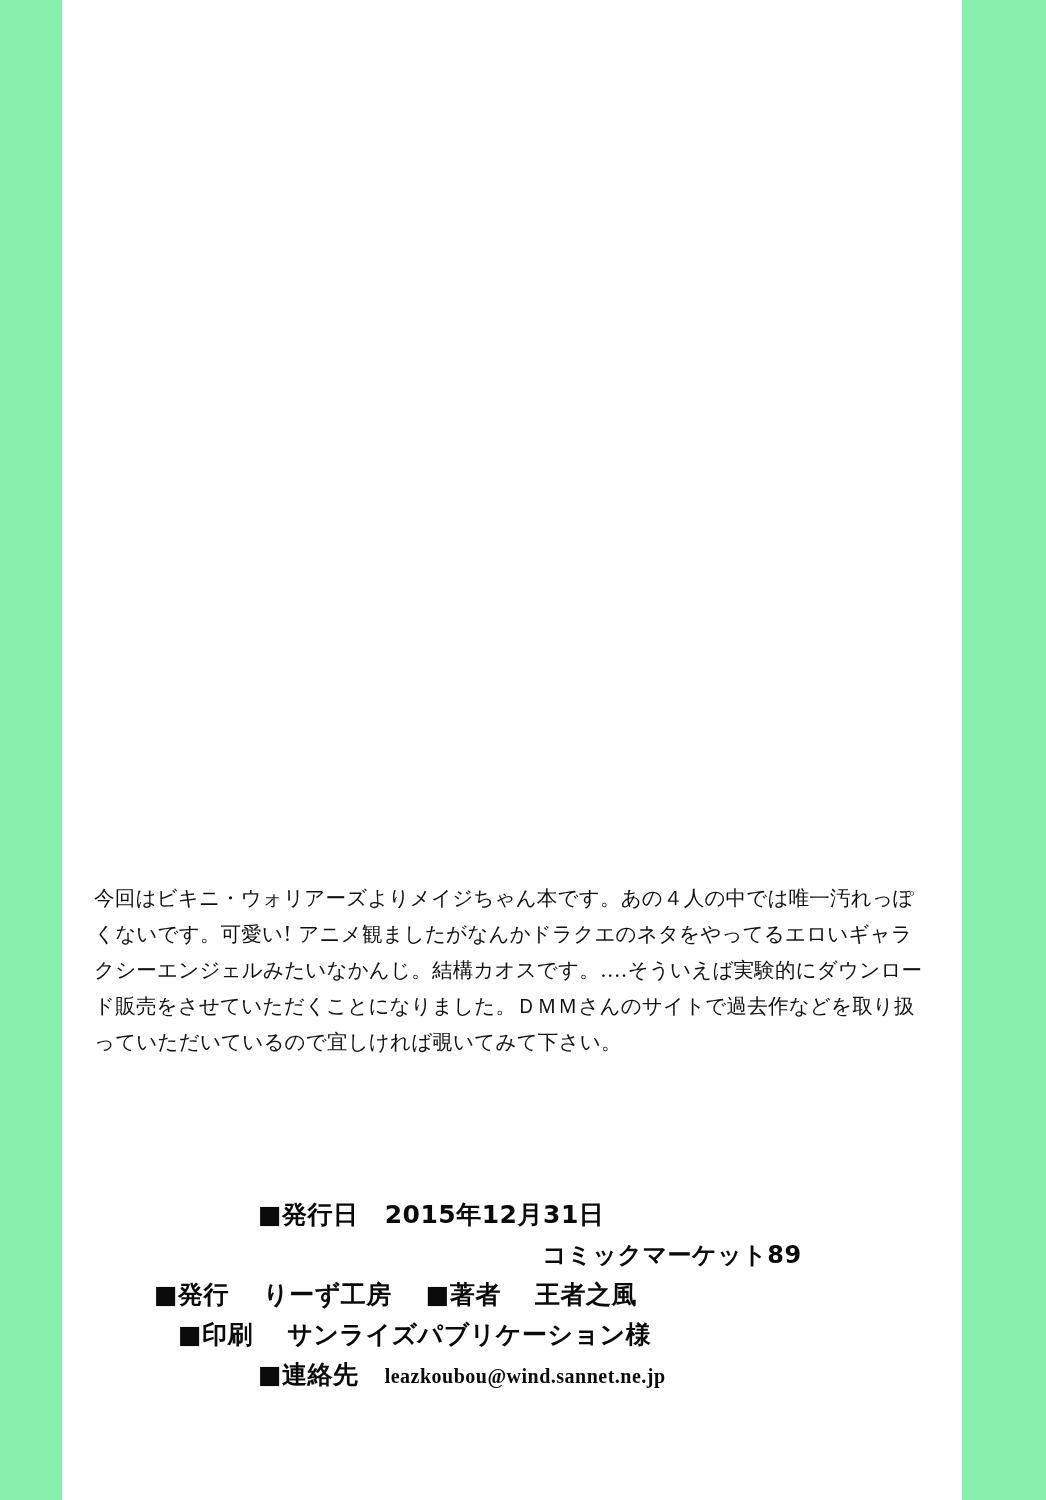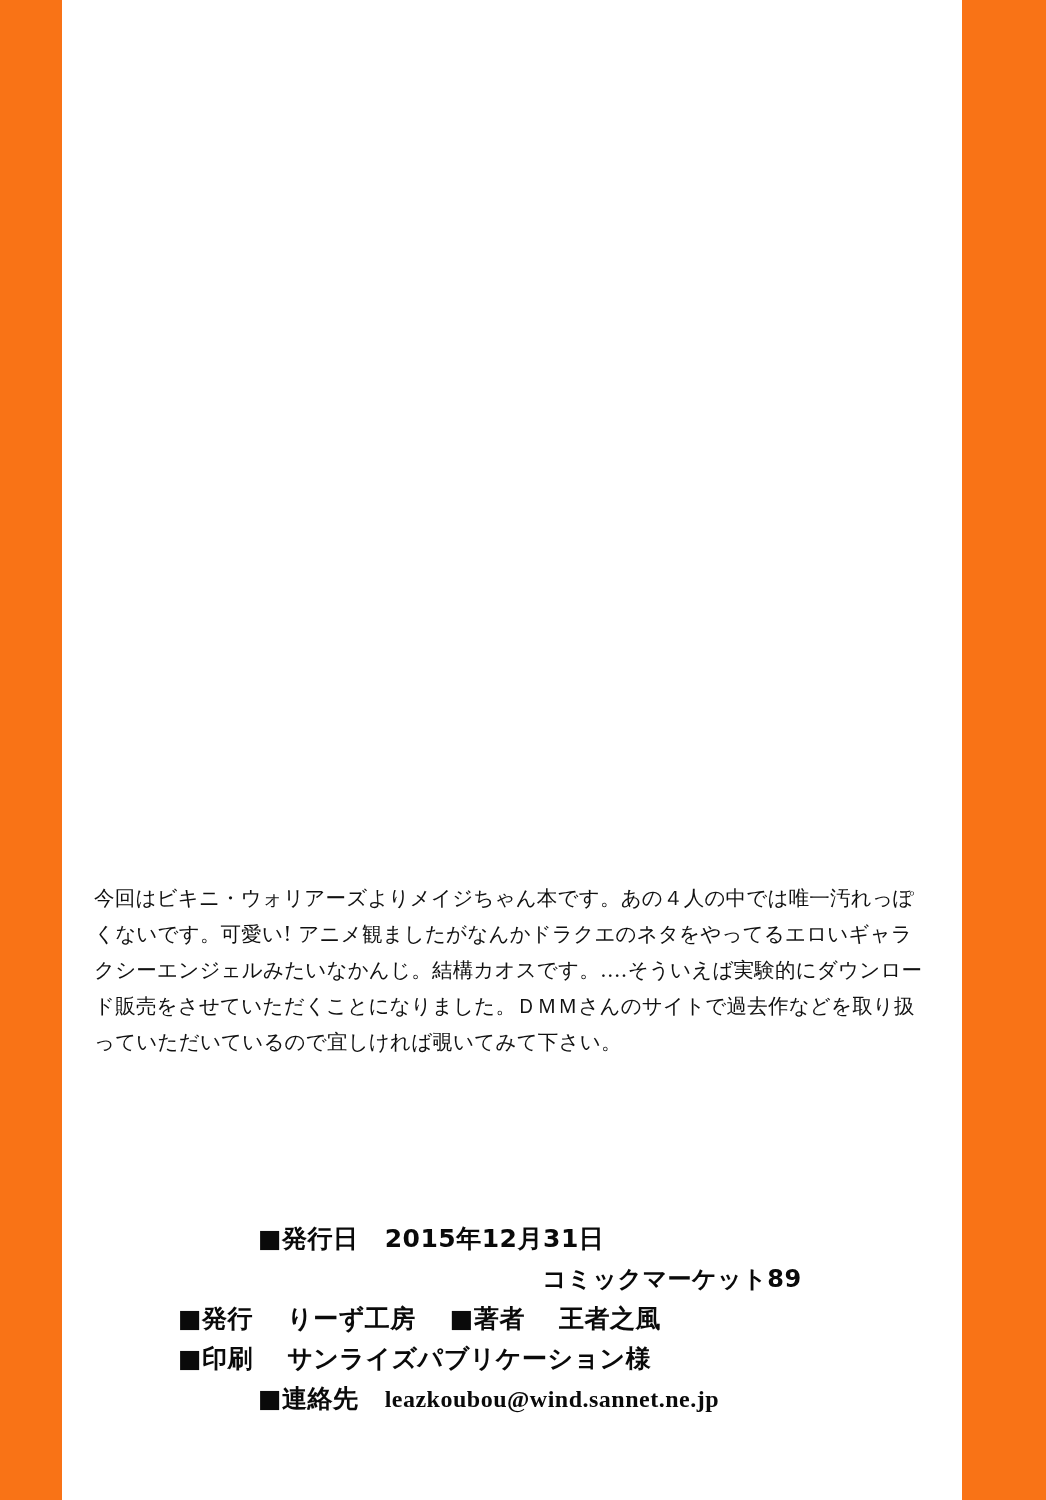--- a/index.html
+++ b/index.html
@@ -10,21 +10,21 @@
   body {
     width: 1046px;
     height: 1500px;
     overflow: hidden;
     font-family: "Liberation Serif", serif;
   }
   .page-wrap {
     position: relative;
     width: 1046px;
     height: 1500px;
-    background: #f97316;
+    background: #86efac;
   }
   .page {
     position: absolute;
     left: 62px;
     top: 0;
     width: 900px;
     height: 1500px;
     background: #ffffff;
   }
   .afterword {
@@ -53,49 +53,48 @@
   .colophon .line {
     display: block;
     font-weight: bold;
     line-height: 40px;
     white-space: nowrap;
   }
   .line-date {
     padding-left: 196px;
     font-size: 25px;
     letter-spacing: 0.5px;
-    margin-top: 24px;
   }
   .line-event {
     padding-left: 320px;
     font-size: 24px;
     letter-spacing: 0.5px;
     text-align: center;
   }
   .line-publisher {
-    padding-left: 116px;
+    padding-left: 92px;
     font-size: 25px;
     letter-spacing: 0.5px;
   }
   .line-print {
     padding-left: 116px;
     font-size: 25px;
     letter-spacing: 0.5px;
   }
   .line-contact {
     padding-left: 196px;
     font-size: 25px;
     letter-spacing: 0.5px;
   }
   .gap-sm { display: inline-block; width: 26px; }
   .gap-md { display: inline-block; width: 34px; }
   .mail {
     font-family: "Liberation Serif", serif;
     font-weight: bold;
-    font-size: 24px;
+    font-size: 20px;
   }
 </style>
 </head>
 <body>
 
 <div class="page-wrap">
   <div class="page">
 
     <div class="afterword">
       <p>今回はビキニ・ウォリアーズよりメイジちゃん本です。あの４人の中では唯一汚れっぽくないです。可愛い! アニメ観ましたがなんかドラクエのネタをやってるエロいギャラクシーエンジェルみたいなかんじ。結構カオスです。‥‥そういえば実験的にダウンロード販売をさせていただくことになりました。ＤＭＭさんのサイトで過去作などを取り扱っていただいているので宜しければ覗いてみて下さい。</p>

